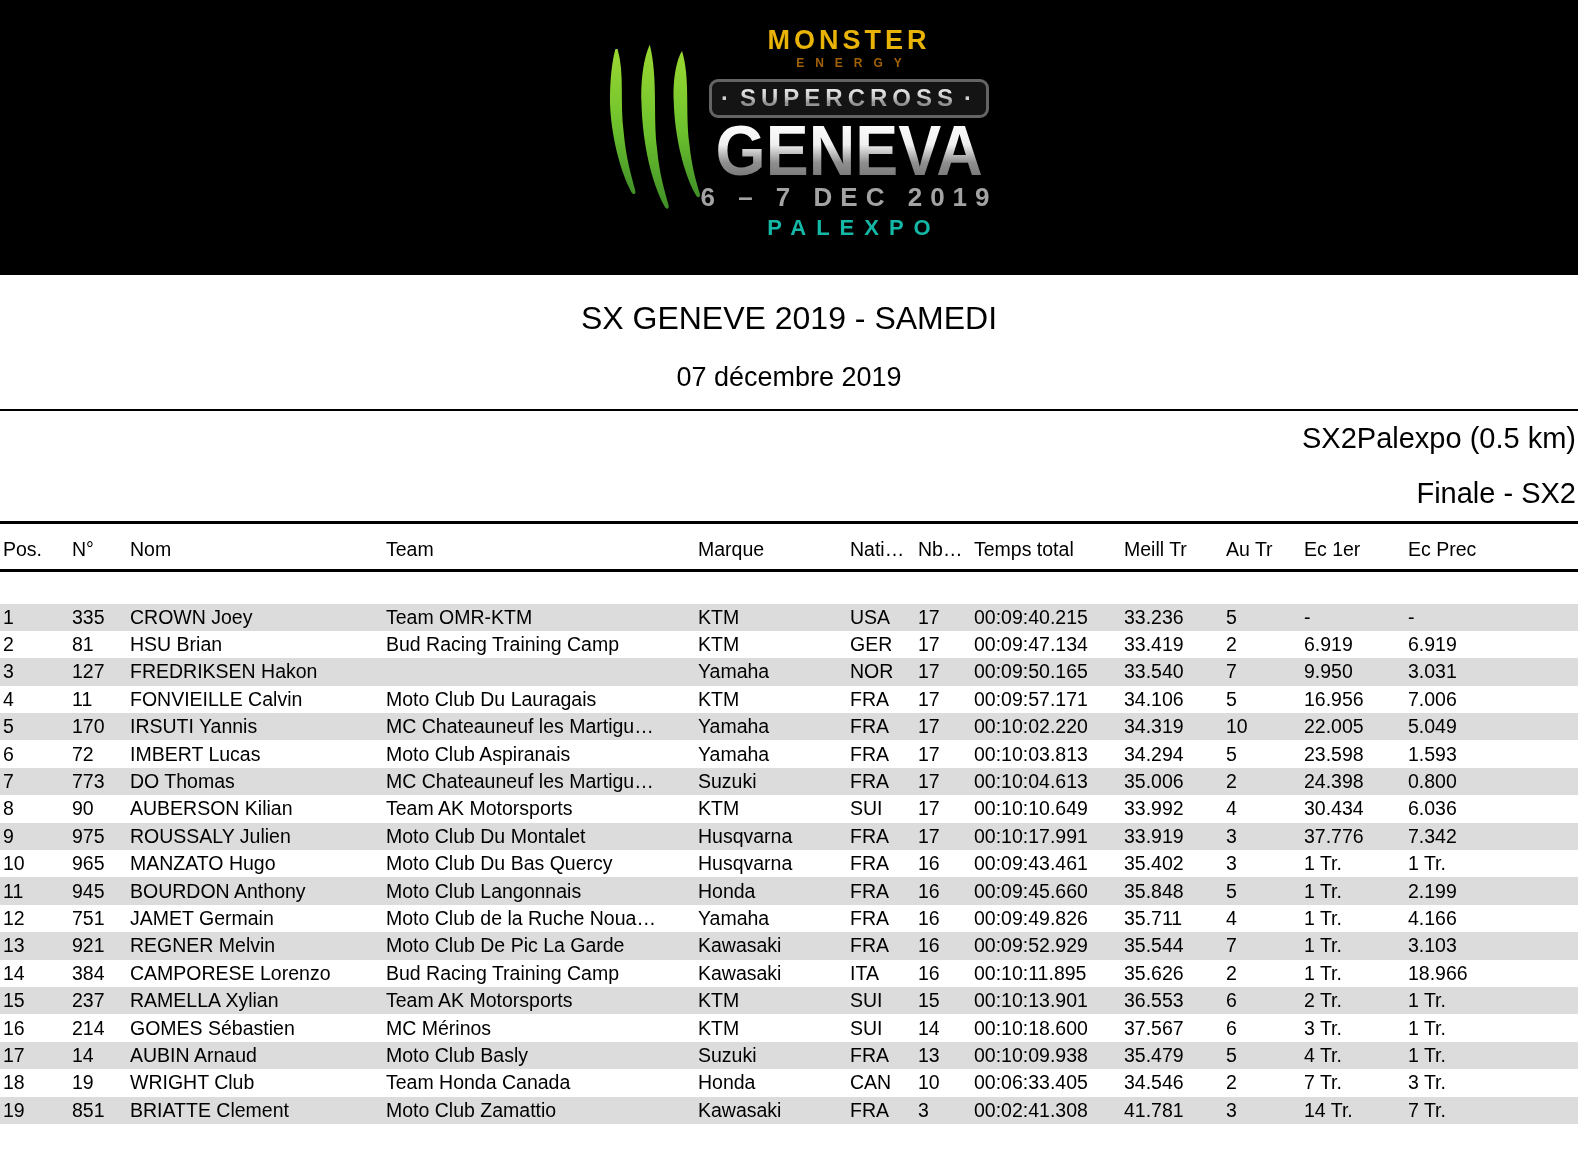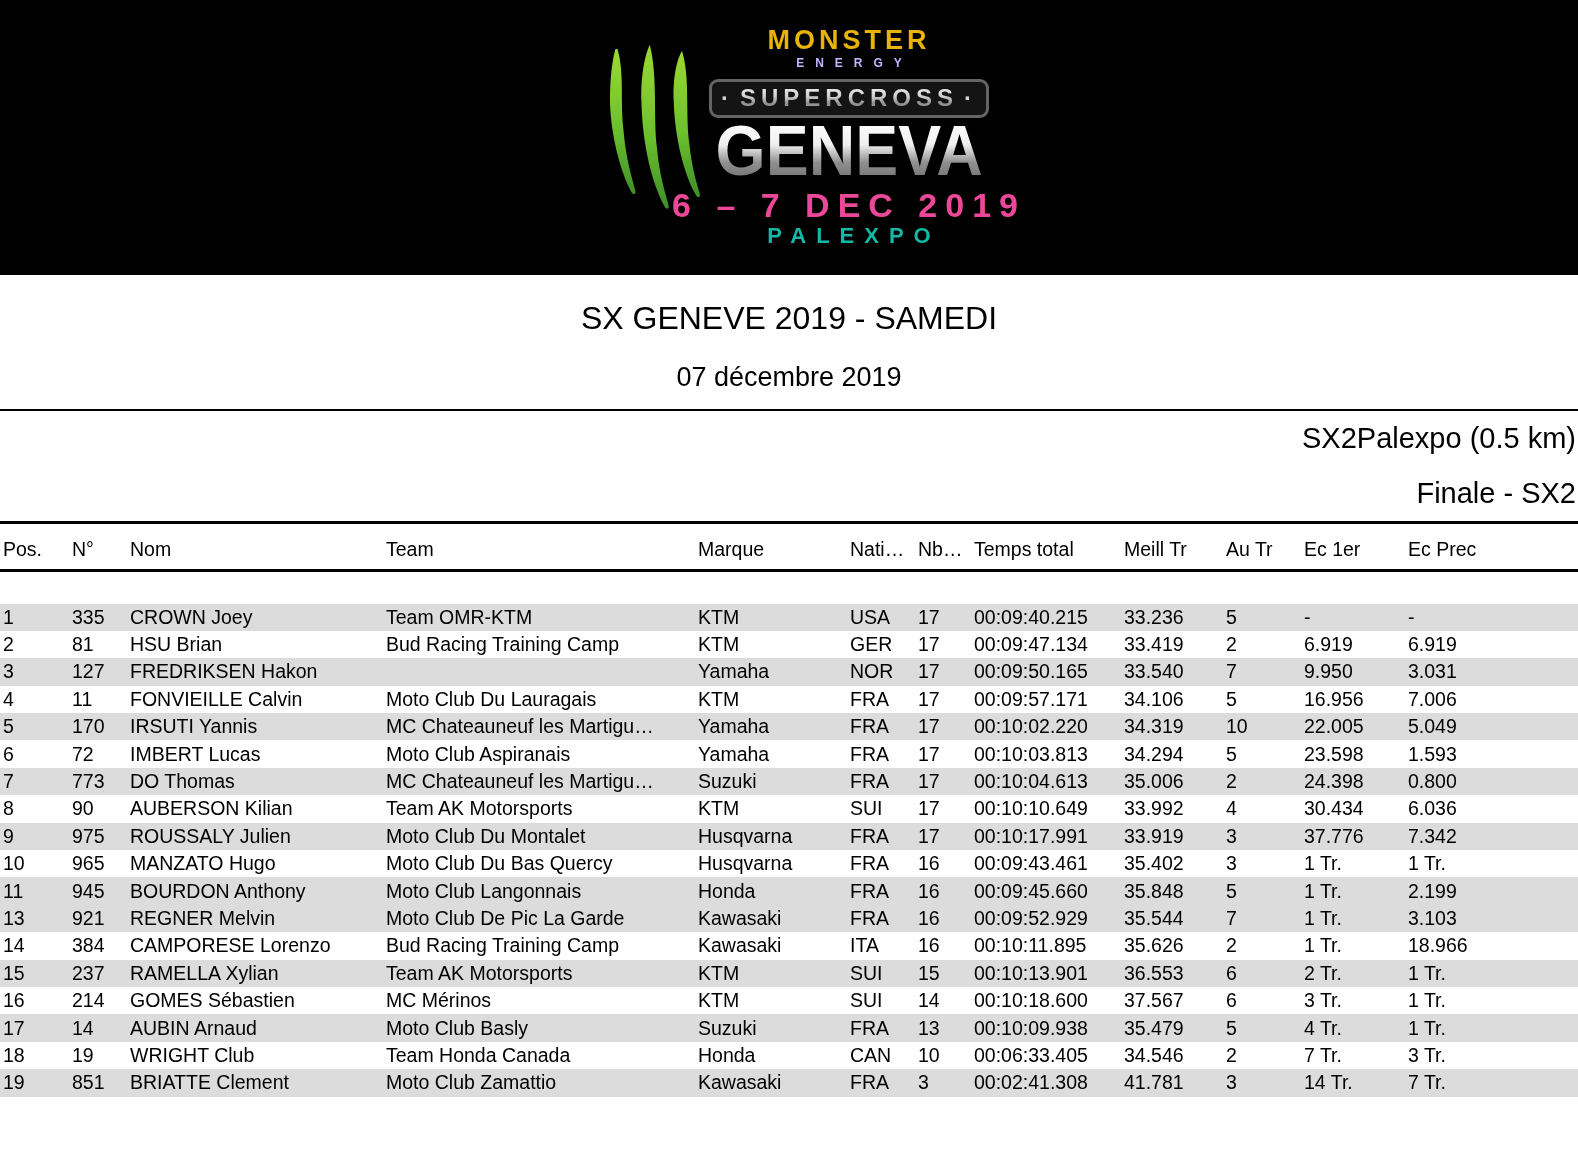--- a/index.html
+++ b/index.html
@@ -5,34 +5,34 @@
   * { margin:0; padding:0; box-sizing:border-box; }
   html,body { width:1578px; background:#ffffff; font-family:"Liberation Sans", sans-serif; color:#000; }
   body { height:1156px; overflow:hidden; }
 
   
   .banner { height:275px; background:#000; display:flex; justify-content:center; align-items:flex-start; }
   .logo-wrap { display:flex; align-items:flex-start; margin-top:26px; }
   .claw { width:104px; height:180px; margin-top:12px; margin-right:16px; }
   .logo-col { display:flex; flex-direction:column; align-items:center; width:252px; }
   .brand-top { color:#eab308; font-size:27px; font-weight:bold; letter-spacing:4px; line-height:28px; }
-  .brand-sub { color:#c4b5fd; font-size:12px; font-weight:bold; letter-spacing:11px; line-height:14px; margin-top:2px; text-indent:11px; }
+  .brand-sub { color:#a16207; font-size:12px; font-weight:bold; letter-spacing:11px; line-height:14px; margin-top:2px; text-indent:11px; }
   .sx-badge { margin-top:9px; border:3px solid #646464; border-radius:9px; background:#141414;
               padding:2px 9px 3px; font-size:24px; font-weight:bold; letter-spacing:5px;
               background-image:none; display:flex; align-items:center; }
   .sx-badge .badge-text {
       background:linear-gradient(180deg,#f5f5f5 0%,#cfcfcf 45%,#8d8d8d 70%,#b8b8b8 100%);
       -webkit-background-clip:text; background-clip:text; color:transparent; }
   .sx-badge::before, .sx-badge::after { content:"·"; color:#cfcfcf; font-weight:bold; font-size:24px; }
   .sx-badge::before { margin-right:6px; } .sx-badge::after { margin-left:6px; }
   .city-word { margin-top:1px; font-size:70px; font-weight:bold; line-height:64px; letter-spacing:0px;
       transform:scaleX(0.92); transform-origin:center;
       background:linear-gradient(180deg,#ffffff 0%,#f0f0f0 40%,#8f8f8f 68%,#6f6f6f 100%);
       -webkit-background-clip:text; background-clip:text; color:transparent; }
-  .dates-line { margin-top:8px; color:#ec4899; font-size:34px; font-weight:bold; letter-spacing:8px; line-height:28px; white-space:nowrap; }
+  .dates-line { color:#a3a3a3; font-size:26px; font-weight:bold; letter-spacing:8px; line-height:28px; white-space:nowrap; }
   .venue-line { margin-top:5px; color:#14b8a6; font-size:22px; font-weight:bold; letter-spacing:10px; line-height:24px; text-indent:10px; }
 
   
   .page-title { text-align:center; font-size:32px; line-height:36px; margin-top:25px; }
   .page-date  { text-align:center; font-size:27px; line-height:31px; margin-top:26px; }
 
   .rule-2 { border-top:2px solid #000; margin-top:16px; }
   .rule-3 { border-top:3px solid #000; }
 
   .sec-row { height:55px; display:flex; align-items:center; justify-content:flex-end;
@@ -278,20 +278,34 @@
         <td>Moto Club Langonnais</td>
         <td>Honda</td>
         <td>FRA</td>
         <td>16</td>
         <td>00:09:45.660</td>
         <td>35.848</td>
         <td>5</td>
         <td>1 Tr.</td>
         <td>2.199</td>
       </tr>
+      <tr>
+        <td>12</td>
+        <td>751</td>
+        <td>JAMET Germain</td>
+        <td>Moto Club de la Ruche Noua…</td>
+        <td>Yamaha</td>
+        <td>FRA</td>
+        <td>16</td>
+        <td>00:09:49.826</td>
+        <td>35.711</td>
+        <td>4</td>
+        <td>1 Tr.</td>
+        <td>4.166</td>
+      </tr>
       <tr class="alt">
         <td>13</td>
         <td>921</td>
         <td>REGNER Melvin</td>
         <td>Moto Club De Pic La Garde</td>
         <td>Kawasaki</td>
         <td>FRA</td>
         <td>16</td>
         <td>00:09:52.929</td>
         <td>35.544</td>

